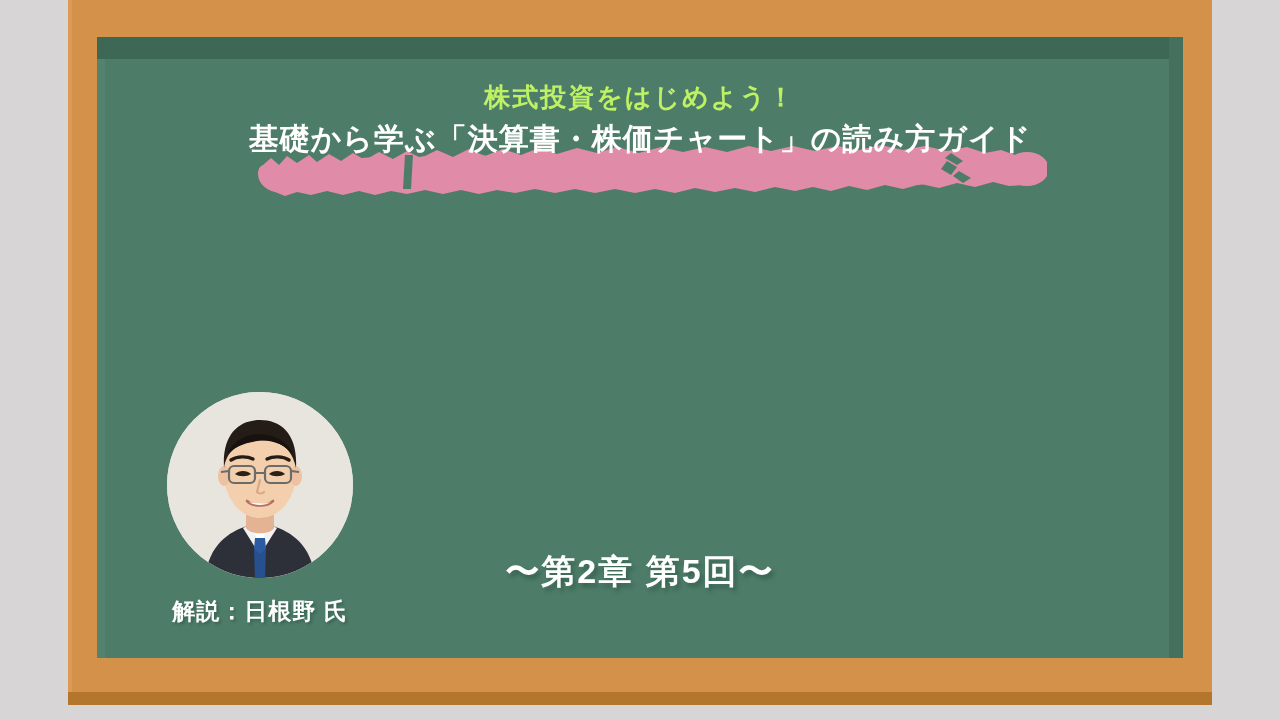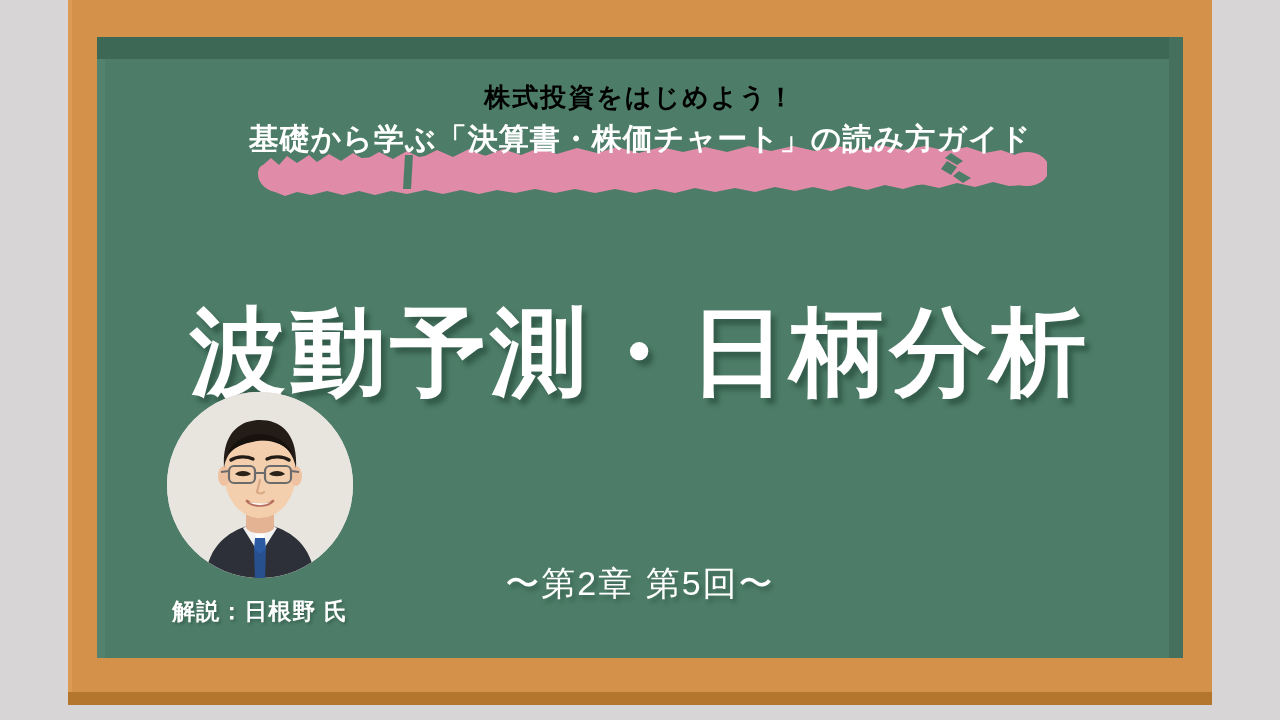--- a/index.html
+++ b/index.html
@@ -61,21 +61,21 @@
   }
 
   
   #header {
     position:absolute; left:0; top:40px;
     width:1086px;
     text-align:center;
     z-index:6;
   }
   #header-line1 {
-    font-size:26px; font-weight:bold; color:#000000;
+    font-size:26px; font-weight:bold; color:#bef264;
     letter-spacing:2px; line-height:40px;
     white-space:nowrap;
   }
   #header-line2 {
     font-size:30px; font-weight:bold; color:#ffffff;
     letter-spacing:1px; line-height:44px;
     white-space:nowrap;
     text-align:center;
   }
 
@@ -104,25 +104,24 @@
   }
 
   
   #chapter {
     position:absolute; left:0; top:512px;
     width:1086px; text-align:center;
     z-index:6;
   }
   #chapter-text {
     display:inline-block;
-    font-size:34px; font-weight:normal; color:#ffffff;
+    font-size:34px; font-weight:bold; color:#ffffff;
     letter-spacing:2px;
     text-shadow:3px 4px 4px rgba(20,50,40,0.35);
     white-space:nowrap;
-    margin-top:12px;
   }
 
   
   #presenter {
     position:absolute; left:48px; top:355px;
     width:230px; text-align:center;
     z-index:6;
   }
   #avatar {
     width:186px; height:186px; margin:0 auto;
@@ -187,23 +186,20 @@
         <path fill="#4d7d68" d="M694,12 L706,20 L700,24 L688,17 Z"></path>
         <path fill="#4d7d68" d="M702,30 L714,37 L706,42 L696,35 Z"></path>
       </svg>
     </div>
 
     <div id="header">
       <div id="header-line1">株式投資をはじめよう！</div>
       <div id="header-line2">基礎から学ぶ「決算書・株価チャート」の読み方ガイド</div>
     </div>
 
-    <div id="title">
-      <span id="title-text">波動予測・日柄分析</span>
-    </div>
 
     <div id="chapter">
       <span id="chapter-text">〜第2章 第5回〜</span>
     </div>
 
     <div id="presenter">
       <div id="avatar">
         <svg viewBox="0 0 186 186" aria-hidden="true">
           <rect x="0" y="0" width="186" height="186" fill="#e8e5df"></rect>
 

